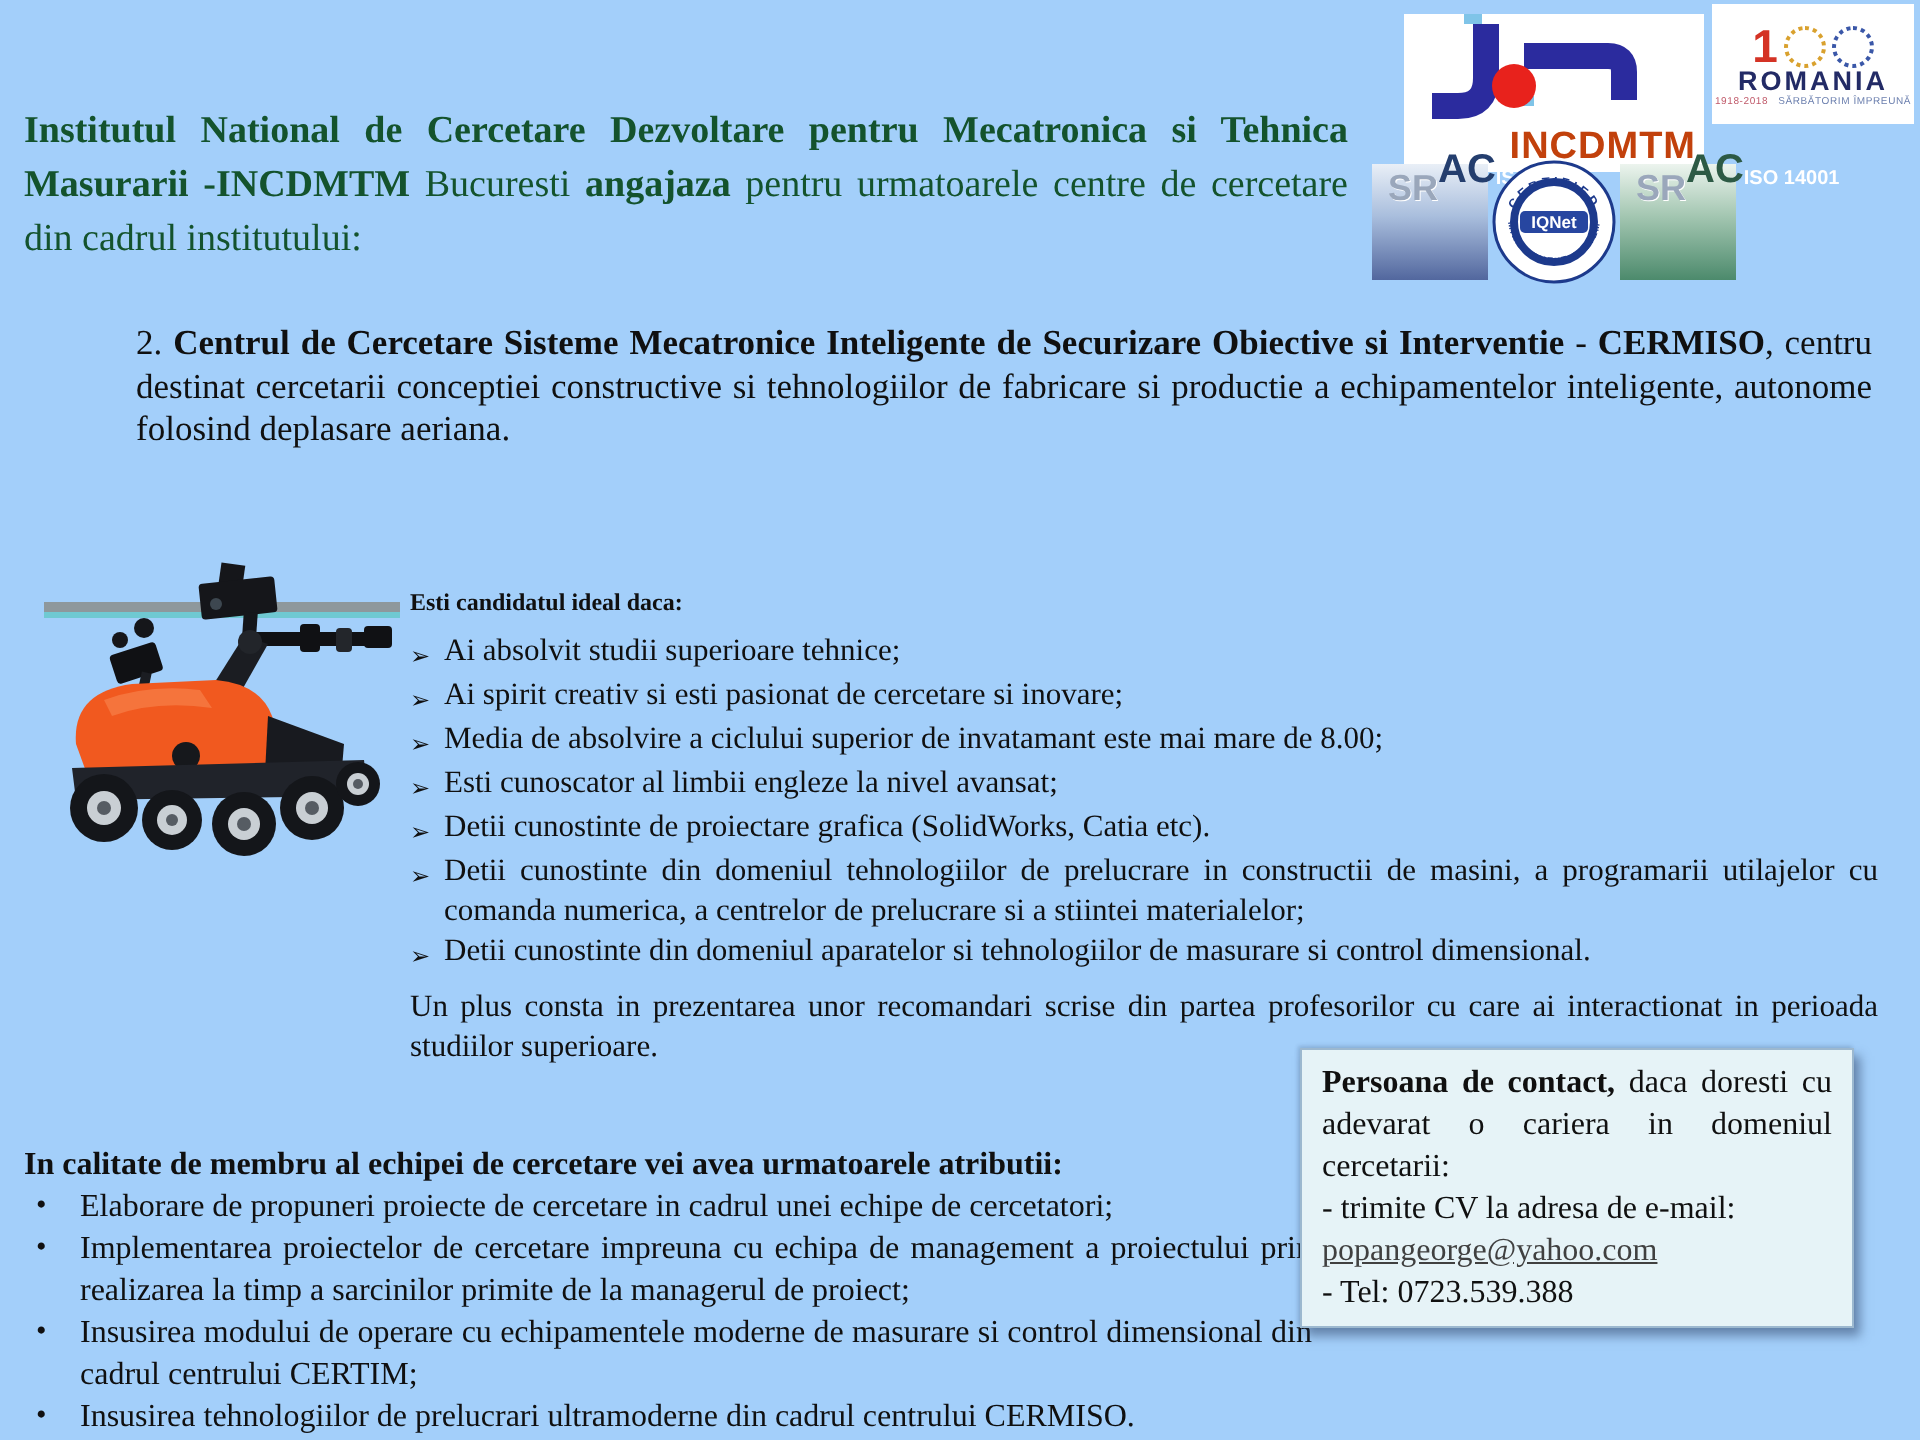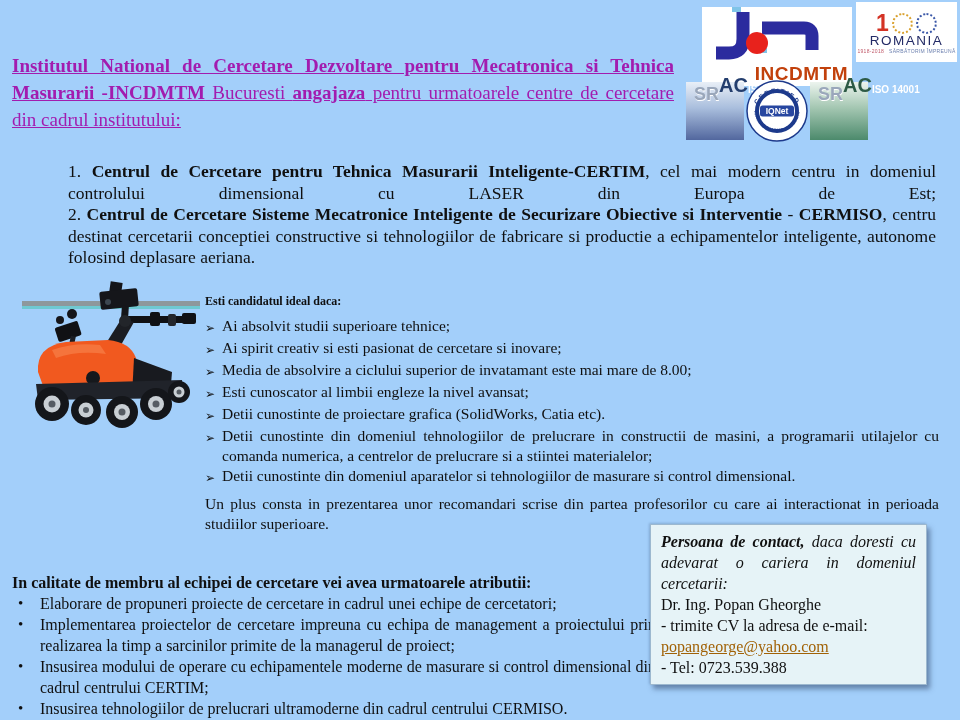--- a/index.html
+++ b/index.html
@@ -2,36 +2,36 @@
 <html><head>
 <meta charset="utf-8">
 <style>
   html,body{margin:0;padding:0;background:#888;}
   .page{position:relative;width:960px;height:720px;background:#a3cffa;
         font-family:"Liberation Serif",serif;color:#101010;overflow:hidden;}
   .b{font-weight:bold;}
 
   
   .header-text{position:absolute;left:12px;top:52px;width:662px;
-               font-size:19px;line-height:27px;text-align:justify;color:#a21caf;text-decoration:underline;}
+               font-size:19px;line-height:27px;text-align:justify;color:#14532d;}
 
   
   .logo-incdmtm{position:absolute;left:702px;top:7px;width:150px;height:79px;background:#fff;}
   .logo-incdmtm .label{position:absolute;right:4px;bottom:1px;
         font-family:"Liberation Sans",sans-serif;font-weight:bold;font-size:19px;
         color:#c2410c;letter-spacing:.5px;}
   .logo-romania{position:absolute;left:856px;top:2px;width:101px;height:60px;background:#fff;
         display:flex;flex-direction:column;align-items:center;justify-content:center;
         font-family:"Liberation Sans",sans-serif;}
   .rom-row{display:flex;align-items:flex-end;gap:3px;height:23px;}
   .rom-one{color:#d43325;font-weight:bold;font-size:23px;line-height:21px;}
   .rom-zero{width:17px;height:17px;border-radius:50%;}
   .rom-zero.z1{border:2.5px dotted #d9a12e;}
   .rom-zero.z2{border:2.5px dotted #3a57a8;}
-  .rom-title{font-weight:normal;color:#232b66;font-size:13.5px;letter-spacing:1.5px;line-height:14px;}
+  .rom-title{font-weight:bold;color:#232b66;font-size:13.5px;letter-spacing:1.5px;line-height:14px;}
   .rom-tag{display:flex;gap:5px;font-size:5px;line-height:6px;letter-spacing:.3px;}
   .rom-years{color:#c05a6a;}
   .rom-tagline{color:#6b7fae;}
 
   .iso-row{position:absolute;left:686px;top:80px;width:184px;height:62px;
         display:flex;align-items:center;}
   .badge{width:58px;height:58px;display:flex;flex-direction:row;align-items:flex-start;
         font-family:"Liberation Sans",sans-serif;flex:none;}
   .badge-blue{background:linear-gradient(180deg,#e9eff7 0%,#a9bedd 45%,#52679e 100%);}
   .badge-green{background:linear-gradient(180deg,#ecf4ee 0%,#a3c6b1 45%,#4c8a6c 100%);}
@@ -66,22 +66,22 @@
   .duties .heading{font-weight:bold;}
   .dot-item{display:flex;}
   .dot-item .glyph{width:22px;flex:none;padding-left:6px;font-size:15px;}
   .dot-item .txt{flex:1;text-align:justify;}
 
   
   .contact{position:absolute;left:650px;top:524px;width:277px;box-sizing:border-box;
         background:#e6f3f7;border:1px solid #9cb8cf;
         box-shadow:3px 4px 5px rgba(40,60,95,.5),-1px -1px 2px rgba(40,60,95,.2);
         padding:6px 10px;font-size:16px;line-height:21px;z-index:3;}
-  .contact .intro{text-align:justify;font-style:italic;}
-  .contact .email-link{color:#a16207;text-decoration:underline;display:inline-block;cursor:pointer;}
+  .contact .intro{text-align:justify;}
+  .contact .email-link{color:#404040;text-decoration:underline;display:inline-block;cursor:pointer;}
 </style>
 </head>
 <body>
 
 <div class="page">
 
   <div class="header-text"><span class="b">Institutul National de Cercetare Dezvoltare pentru Mecatronica si Tehnica Masurarii -INCDMTM</span><span> Bucuresti </span><span class="b">angajaza</span><span> pentru urmatoarele centre de cercetare din cadrul institutului:</span></div>
 
   <div class="logo-incdmtm">
     <svg viewBox="0 0 150 56" width="150" height="56">
@@ -132,21 +132,20 @@
     </svg>
     <div class="badge badge-green">
       <span class="sr">SR</span>
       <span class="ac">AC</span>
       <span class="tiny-line"></span>
       <span class="iso-label">ISO 14001</span>
     </div>
   </div>
 
   <div class="centers">
-    <div class="stretch"><span>1. </span><span class="b">Centrul de Cercetare pentru Tehnica Masurarii Inteligente-CERTIM</span><span>, cel mai modern centru in domeniul controlului dimensional cu LASER din Europa de Est;</span></div>
     <div><span>2. </span><span class="b">Centrul de Cercetare Sisteme Mecatronice Inteligente de Securizare Obiective si Interventie</span><span> - </span><span class="b">CERMISO</span><span>, centru destinat cercetarii conceptiei constructive si tehnologiilor de fabricare si productie a echipamentelor inteligente, autonome folosind deplasare aeriana.</span></div>
   </div>
 
   <svg class="robot" viewBox="0 0 178 158">
     <rect x="0" y="21" width="178" height="5" fill="#8e989c"></rect>
     <rect x="0" y="26" width="178" height="3" fill="#6fc9d2"></rect>
     <g fill="#15161a">
       <rect x="88" y="2" width="12" height="10" transform="rotate(8 94 7)"></rect>
       <rect x="78" y="10" width="38" height="18" rx="2" transform="rotate(-6 97 19)"></rect>
       <rect x="99" y="26" width="7" height="26" transform="rotate(4 102 39)"></rect>
@@ -248,19 +247,18 @@
       <span class="txt">Insusirea modului de operare cu echipamentele moderne de masurare si control dimensional din cadrul centrului CERTIM;</span>
     </div>
     <div class="dot-item">
       <span class="glyph">•</span>
       <span class="txt">Insusirea tehnologiilor de prelucrari ultramoderne din cadrul centrului CERMISO.</span>
     </div>
   </div>
 
   <div class="contact">
     <div class="intro"><span class="b">Persoana de contact,</span><span> daca doresti cu adevarat o cariera in domeniul cercetarii:</span></div>
-    <div>Dr. Ing. Popan Gheorghe</div>
     <div>- trimite CV la adresa de e-mail:</div>
     <div><a class="email-link">popangeorge@yahoo.com</a></div>
     <div>-  Tel:  0723.539.388</div>
   </div>
 
 </div>
 
 </body></html>

